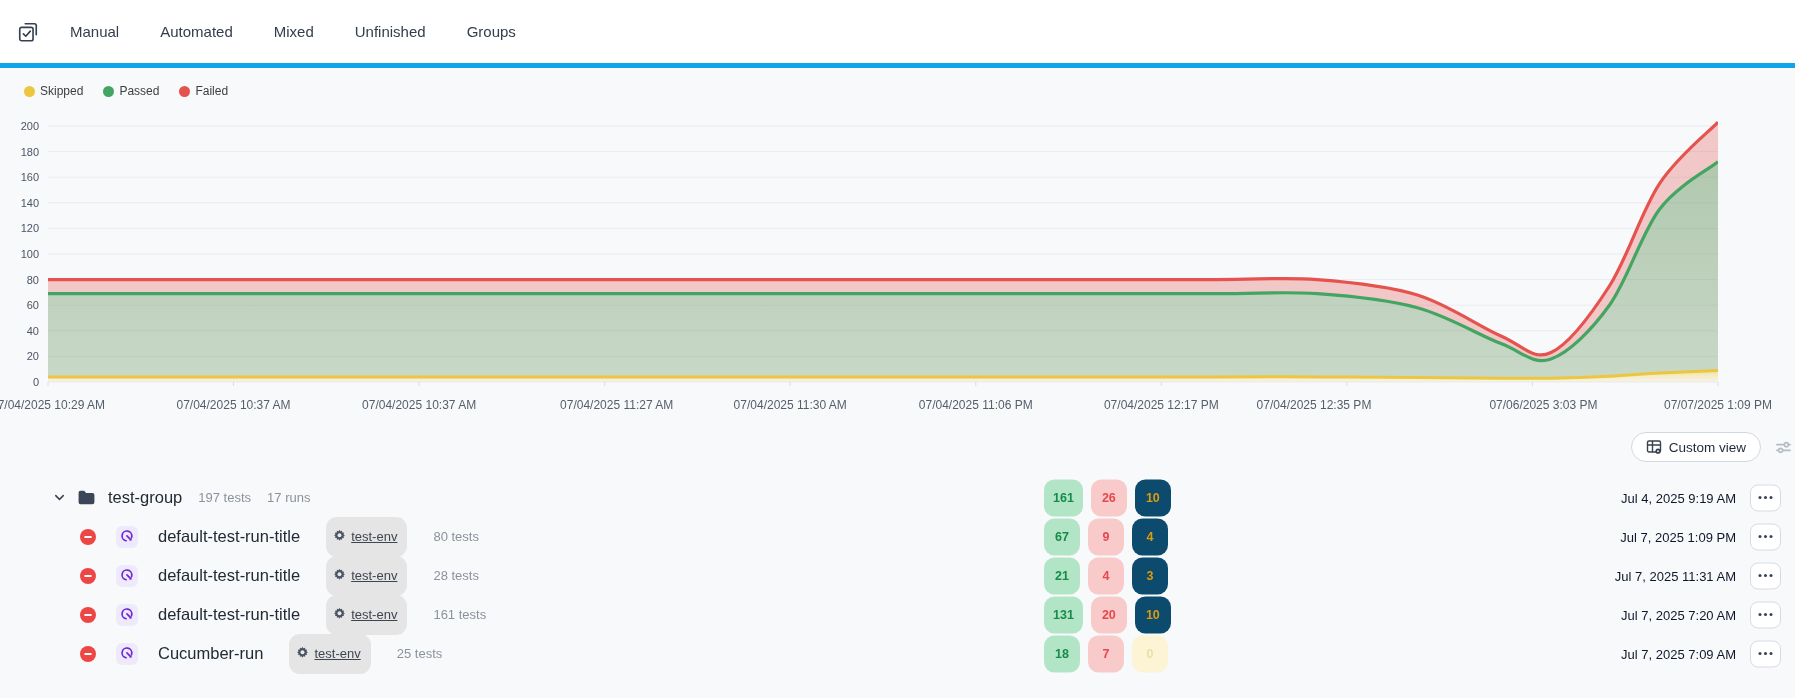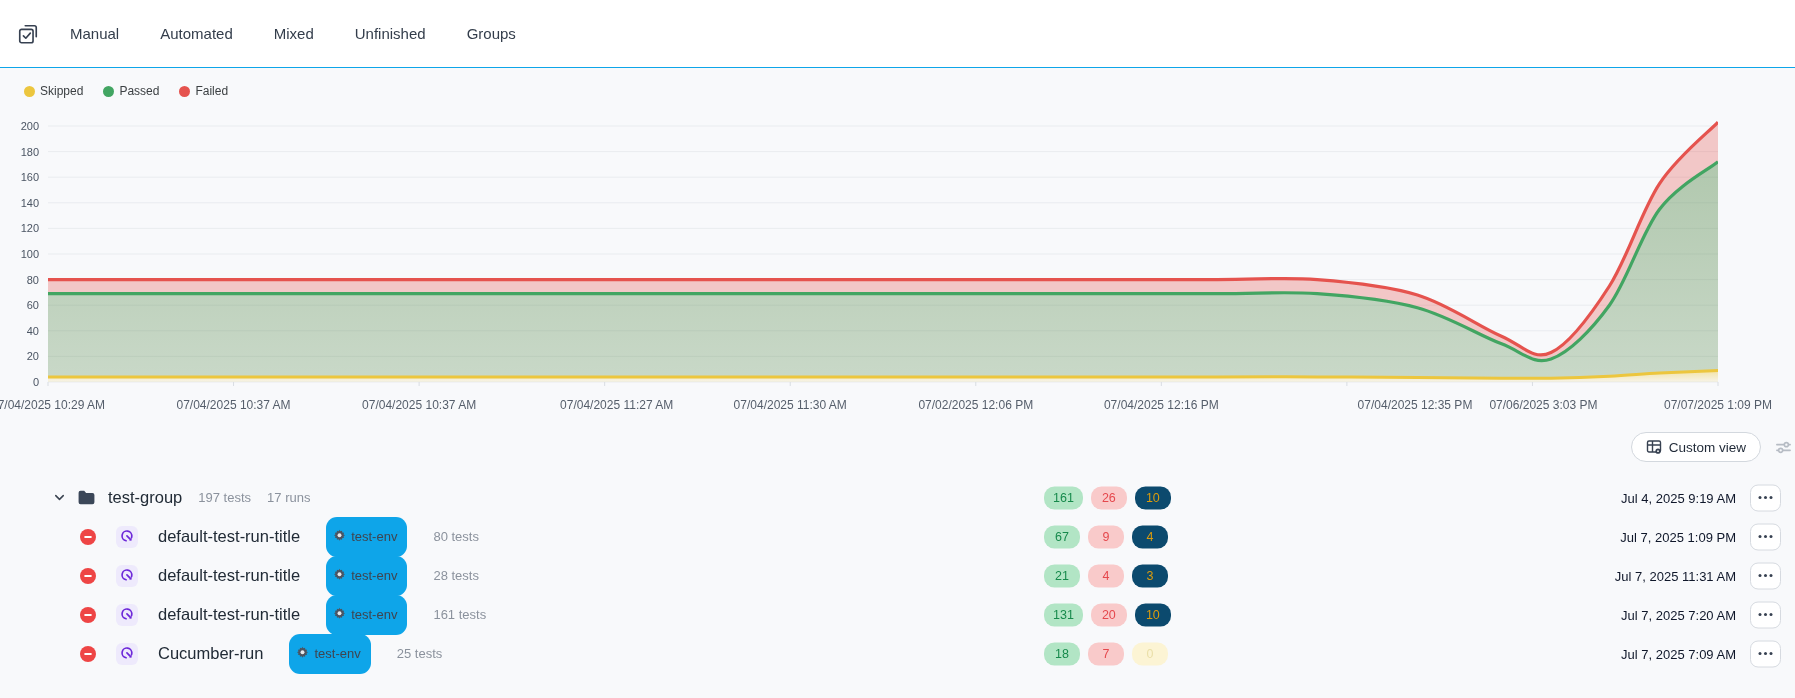--- a/index.html
+++ b/index.html
@@ -1,20 +1,20 @@
 <!DOCTYPE html>
 <html><head>
 <meta charset="utf-8">
 <style>
   * { margin:0; padding:0; box-sizing:border-box; }
   html,body { width:1795px; height:698px; overflow:hidden; background:#f8f9fb;
               font-family:"Liberation Sans", sans-serif; color:#1f2937; }
 
   
-  .topbar { height:68px; background:#ffffff; border-bottom:1px solid #0ea5e9;
+  .topbar { height:68px; background:#ffffff; border-bottom:5px solid #0ea5e9;
             display:flex; align-items:center; padding:0 16px; }
   .app-icon { width:24px; height:24px; display:inline-flex; align-items:center; justify-content:center; cursor:pointer; }
   .tabs { display:flex; gap:41px; margin-left:30px; }
   .tab { font-size:15px; color:#333d4b; cursor:pointer; background:none; border:none;
          font-family:inherit; padding:4px 0; }
 
   
   .legend { display:flex; align-items:center; gap:20px; margin:16px 0 6px 24px; }
   .legend-item { display:flex; align-items:center; gap:5px; cursor:pointer; }
   .legend-dot { width:11px; height:11px; border-radius:50%; }
@@ -38,26 +38,26 @@
   
   .rows { margin-top:16px;padding-left:36px; }
   .row { position:relative; height:39px; display:flex; align-items:center; cursor:pointer; }
   .row-left { display:flex; align-items:center; }
   .row.group .row-left { padding-left:16px; gap:10px; }
   .row.run   .row-left { padding-left:44px; gap:20px; }
   .row-title { font-size:16.5px; color:#212b36; }
   .row.group .row-title { font-weight:500; margin-left:2px; }
   .row-meta { font-size:13px; color:#8b929d; margin-left:6px; }
   .env-pill { display:inline-flex; align-items:center; gap:5px; height:40px; padding:0 10px 0 7px;
-              background:#0ea5e9; border-radius:11px; font-size:13px; color:#3f4550; margin-left:6px; }
+              background:#e5e5e5; border-radius:11px; font-size:13px; color:#3f4550; margin-left:6px;text-decoration:underline; }
   .badges { position:absolute; left:1008px; top:50%; transform:translateY(-50%);
             display:flex; gap:8px; }
-  .badge { min-width:36px; height:23px; padding:0 9px; border-radius:10.5px;
+  .badge { min-width:36px; height:37px; padding:0 9px; border-radius:10.5px;
            display:inline-flex; align-items:center; justify-content:center;
-           font-size:12.5px; font-weight:400; }
+           font-size:12.5px; font-weight:700; }
   .badge.passed  { background:#b2e5c5; color:#178a4c; }
   .badge.failed  { background:#f9caca; color:#e5484d; }
   .badge.skipped { background:#0c4a6e; color:#dc9c0c; }
   .badge.skipped.faded { background:#fcf4d4; color:#eadfa8; }
   .row-right { position:absolute; right:14px; top:50%; transform:translateY(-50%);
                display:flex; align-items:center; gap:14px; }
   .row-date { font-size:13px; color:#0f172a; white-space:nowrap; }
   .menu-btn { width:31px; height:27px; border:1px solid #d6dae0; border-radius:8px;
               background:#ffffff; display:inline-flex; align-items:center; justify-content:center; cursor:pointer; }
   .status-minus { display:inline-flex; }
@@ -156,23 +156,23 @@
         <path d="M48,189.68C89.75,189.68 215,189.68 298.5,189.68C382,189.68 465.5,189.68 549,189.68C632.5,189.68 716,189.68 799.5,189.68C883,189.68 980.4166666666666,189.68 1050,189.68C1119.5833333333333,189.68 1172.4666666666667,189.68 1217,189.68C1261.5333333333333,189.68 1283.8000000000002,187.33333333333334 1317.2,189.68C1350.6,192.02666666666667 1386.7833333333333,195.44 1417.3999999999999,203.76C1448.0166666666664,212.07999999999998 1478.6333333333334,231.06666666666666 1500.9,239.6C1523.1666666666667,248.13333333333333 1532.9083333333333,261.36 1551,254.96C1569.0916666666667,248.56 1591.3583333333333,226.16 1609.45,201.2C1627.5416666666667,176.23999999999998 1641.4583333333333,129.0933333333333 1659.55,105.19999999999999C1677.6416666666667,81.30666666666666 1708.2583333333332,65.73333333333333 1718,57.84" fill="none" stroke="#42a562" stroke-width="3.2"></path>
         <path d="M48,272.88C89.75,272.88 215,272.88 298.5,272.88C382,272.88 465.5,272.88 549,272.88C632.5,272.88 716,272.88 799.5,272.88C883,272.88 980.4166666666666,272.88 1050,272.88C1119.5833333333333,272.88 1172.4666666666667,272.88 1217,272.88C1261.5333333333333,272.88 1283.8000000000002,272.7733333333333 1317.2,272.88C1350.6,272.9866666666667 1386.7833333333333,273.3066666666666 1417.3999999999999,273.52C1448.0166666666664,273.73333333333335 1478.6333333333334,274.05333333333334 1500.9,274.16C1523.1666666666667,274.2666666666667 1532.9083333333333,274.48 1551,274.16C1569.0916666666667,273.84000000000003 1591.3583333333333,273.09333333333336 1609.45,272.24C1627.5416666666667,271.38666666666666 1641.4583333333333,270 1659.55,269.04C1677.6416666666667,268.08000000000004 1708.2583333333332,266.9066666666667 1718,266.48" fill="none" stroke="#ecc63e" stroke-width="3"></path>
       </g>
     </svg>
   <div class="xlabels" id="xlabels">
       <span class="xlabel" style="left: 48px;">07/04/2025 10:29 AM</span>
       <span class="xlabel" style="left: 233.556px;">07/04/2025 10:37 AM</span>
       <span class="xlabel" style="left: 419.111px;">07/04/2025 10:37 AM</span>
       <span class="xlabel" style="left: 604.667px; margin-left: 12px;">07/04/2025 11:27 AM</span>
       <span class="xlabel" style="left: 790.222px;">07/04/2025 11:30 AM</span>
-      <span class="xlabel" style="left: 975.778px;">07/02/2025 12:06 PM</span>
-      <span class="xlabel" style="left: 1161.33px;">07/04/2025 12:16 PM</span>
-      <span class="xlabel" style="left: 1415px;">07/04/2025 12:35 PM</span>
+      <span class="xlabel" style="left: 975.778px;">07/04/2025 11:06 PM</span>
+      <span class="xlabel" style="left: 1161.33px;">07/04/2025 12:17 PM</span>
+      <span class="xlabel" style="left: 1314px;">07/04/2025 12:35 PM</span>
       <span class="xlabel" style="left: 1532.44px; margin-left: 11px;">07/06/2025 3:03 PM</span>
       <span class="xlabel" style="left: 1718px;">07/07/2025 1:09 PM</span>
     </div>
 </div>
 
 <div class="toolbar-row">
   <button class="custom-view">
     <span style="display:inline-flex">
       <svg width="16" height="16" viewBox="0 0 16 16" fill="none" stroke="#374151" stroke-width="1.4">
         <rect x="1.5" y="2" width="13" height="11" rx="1.5"></rect>

